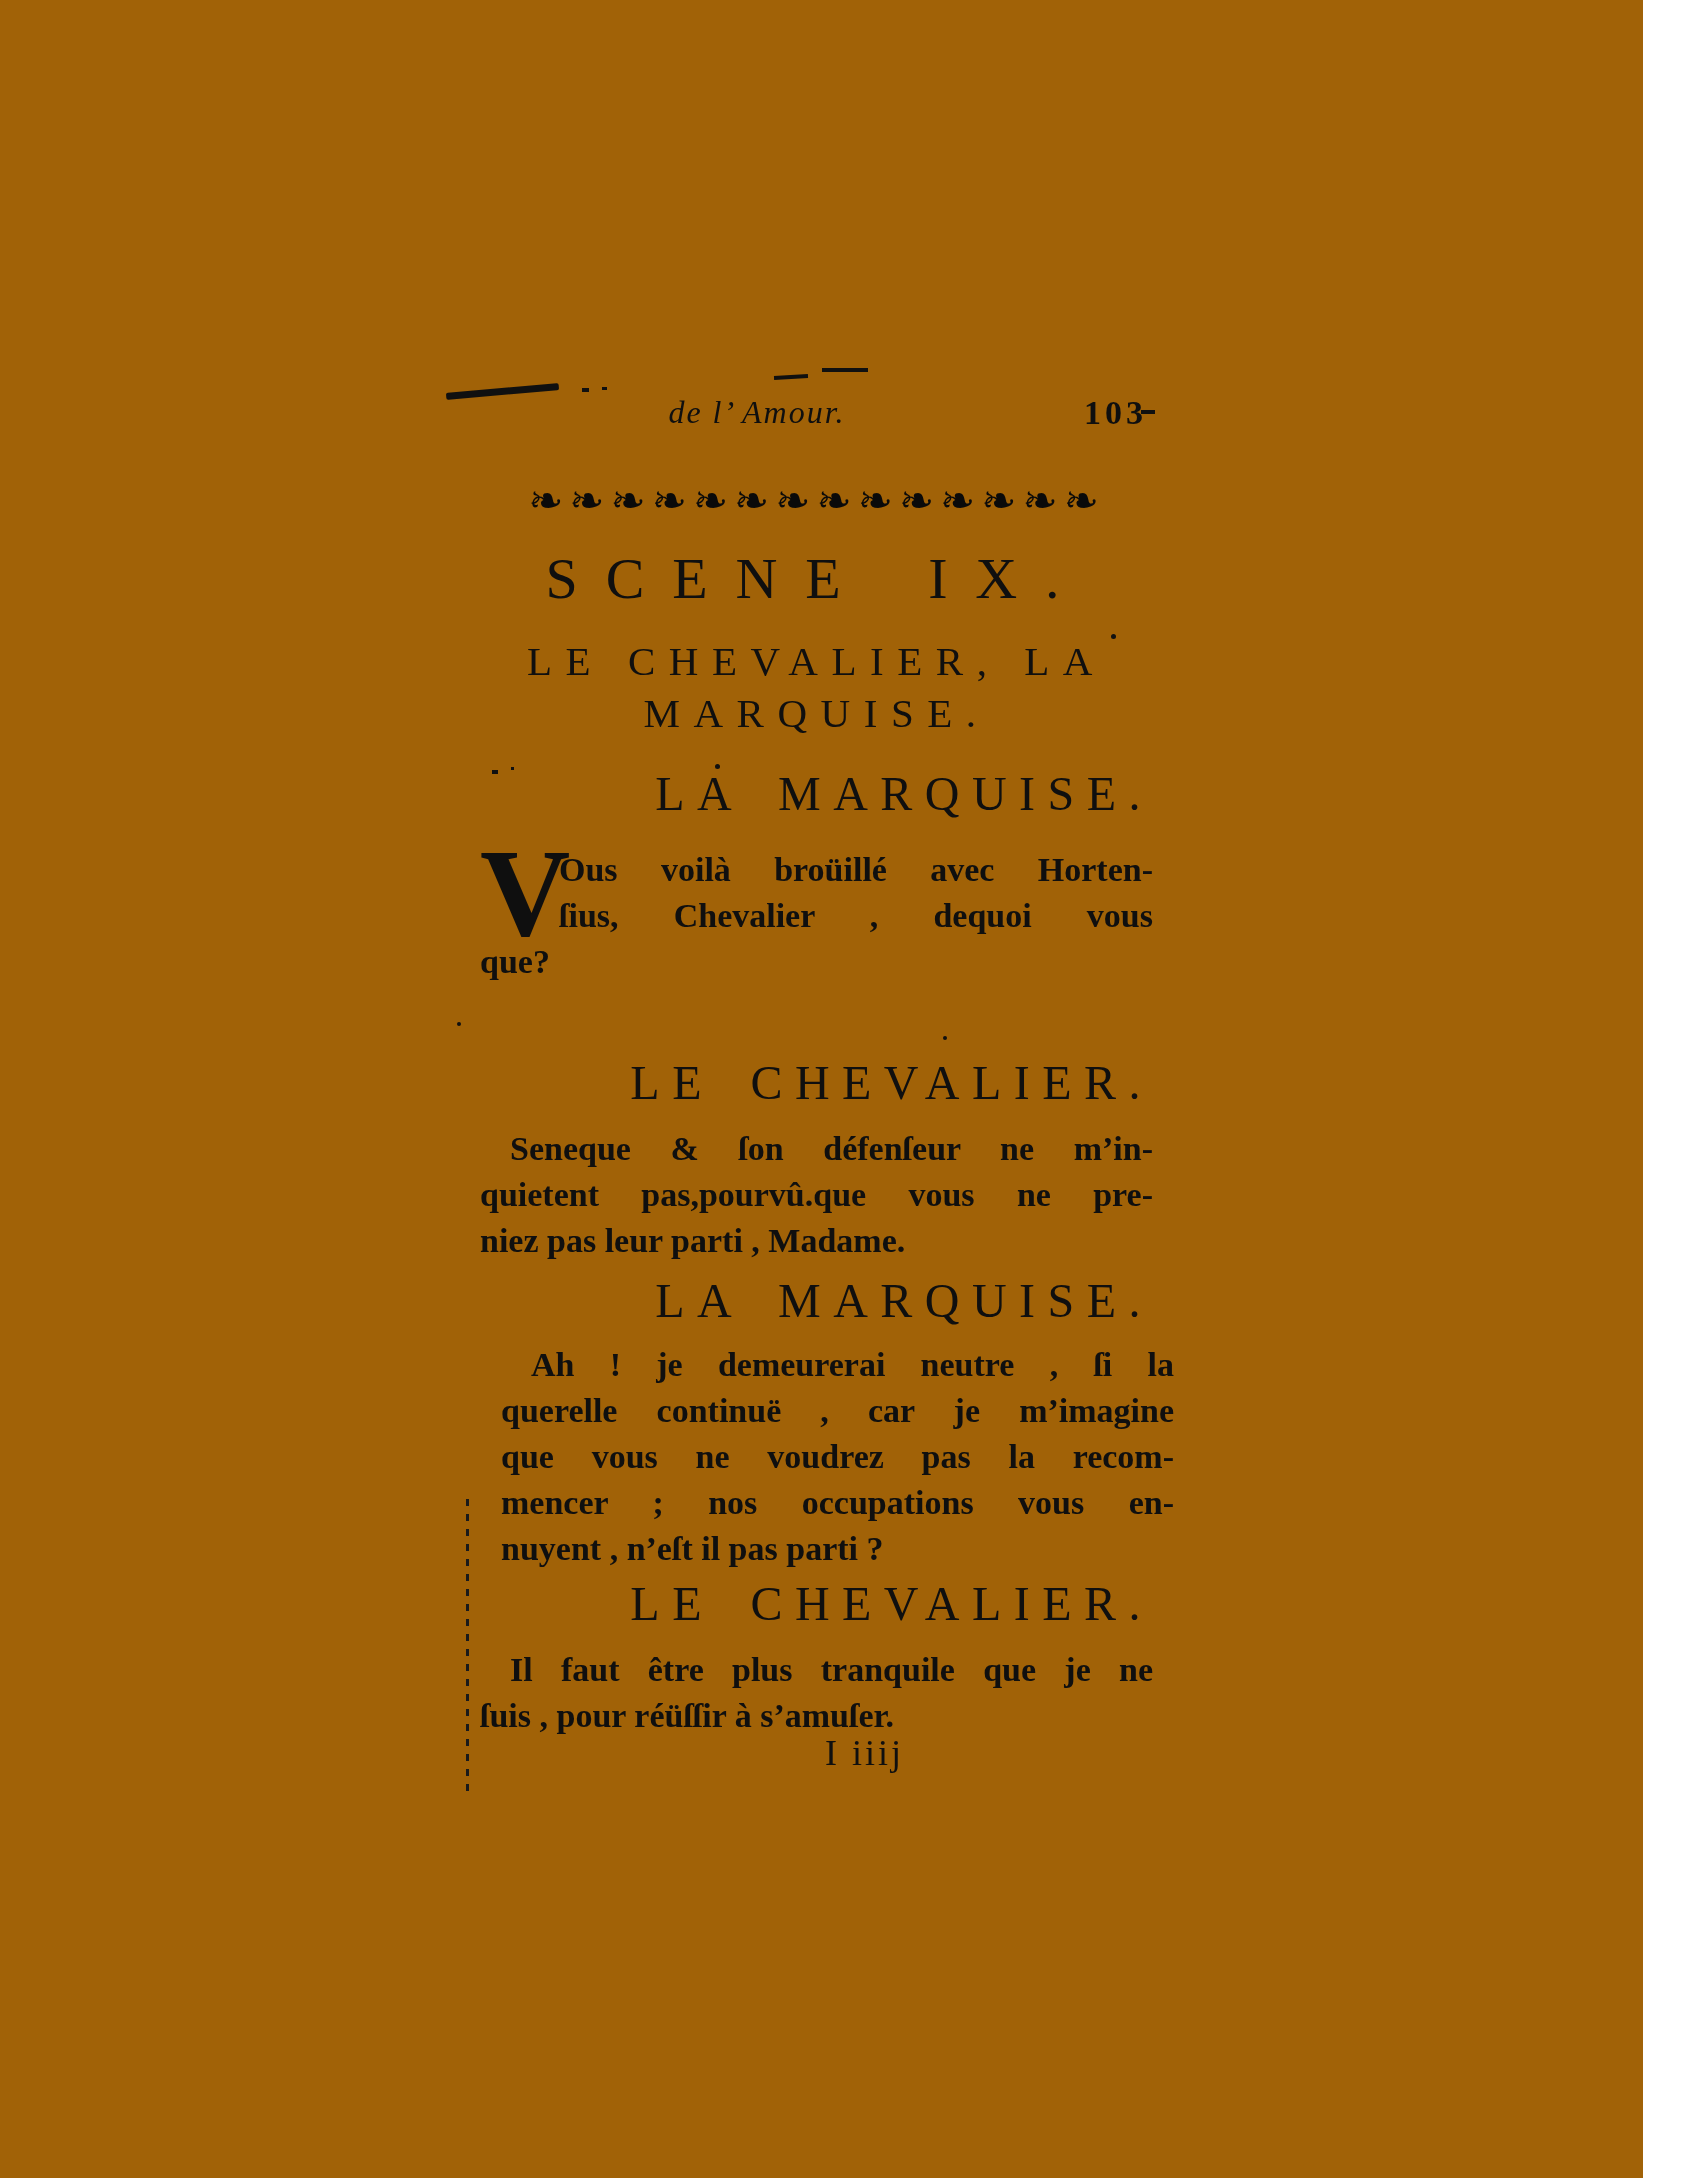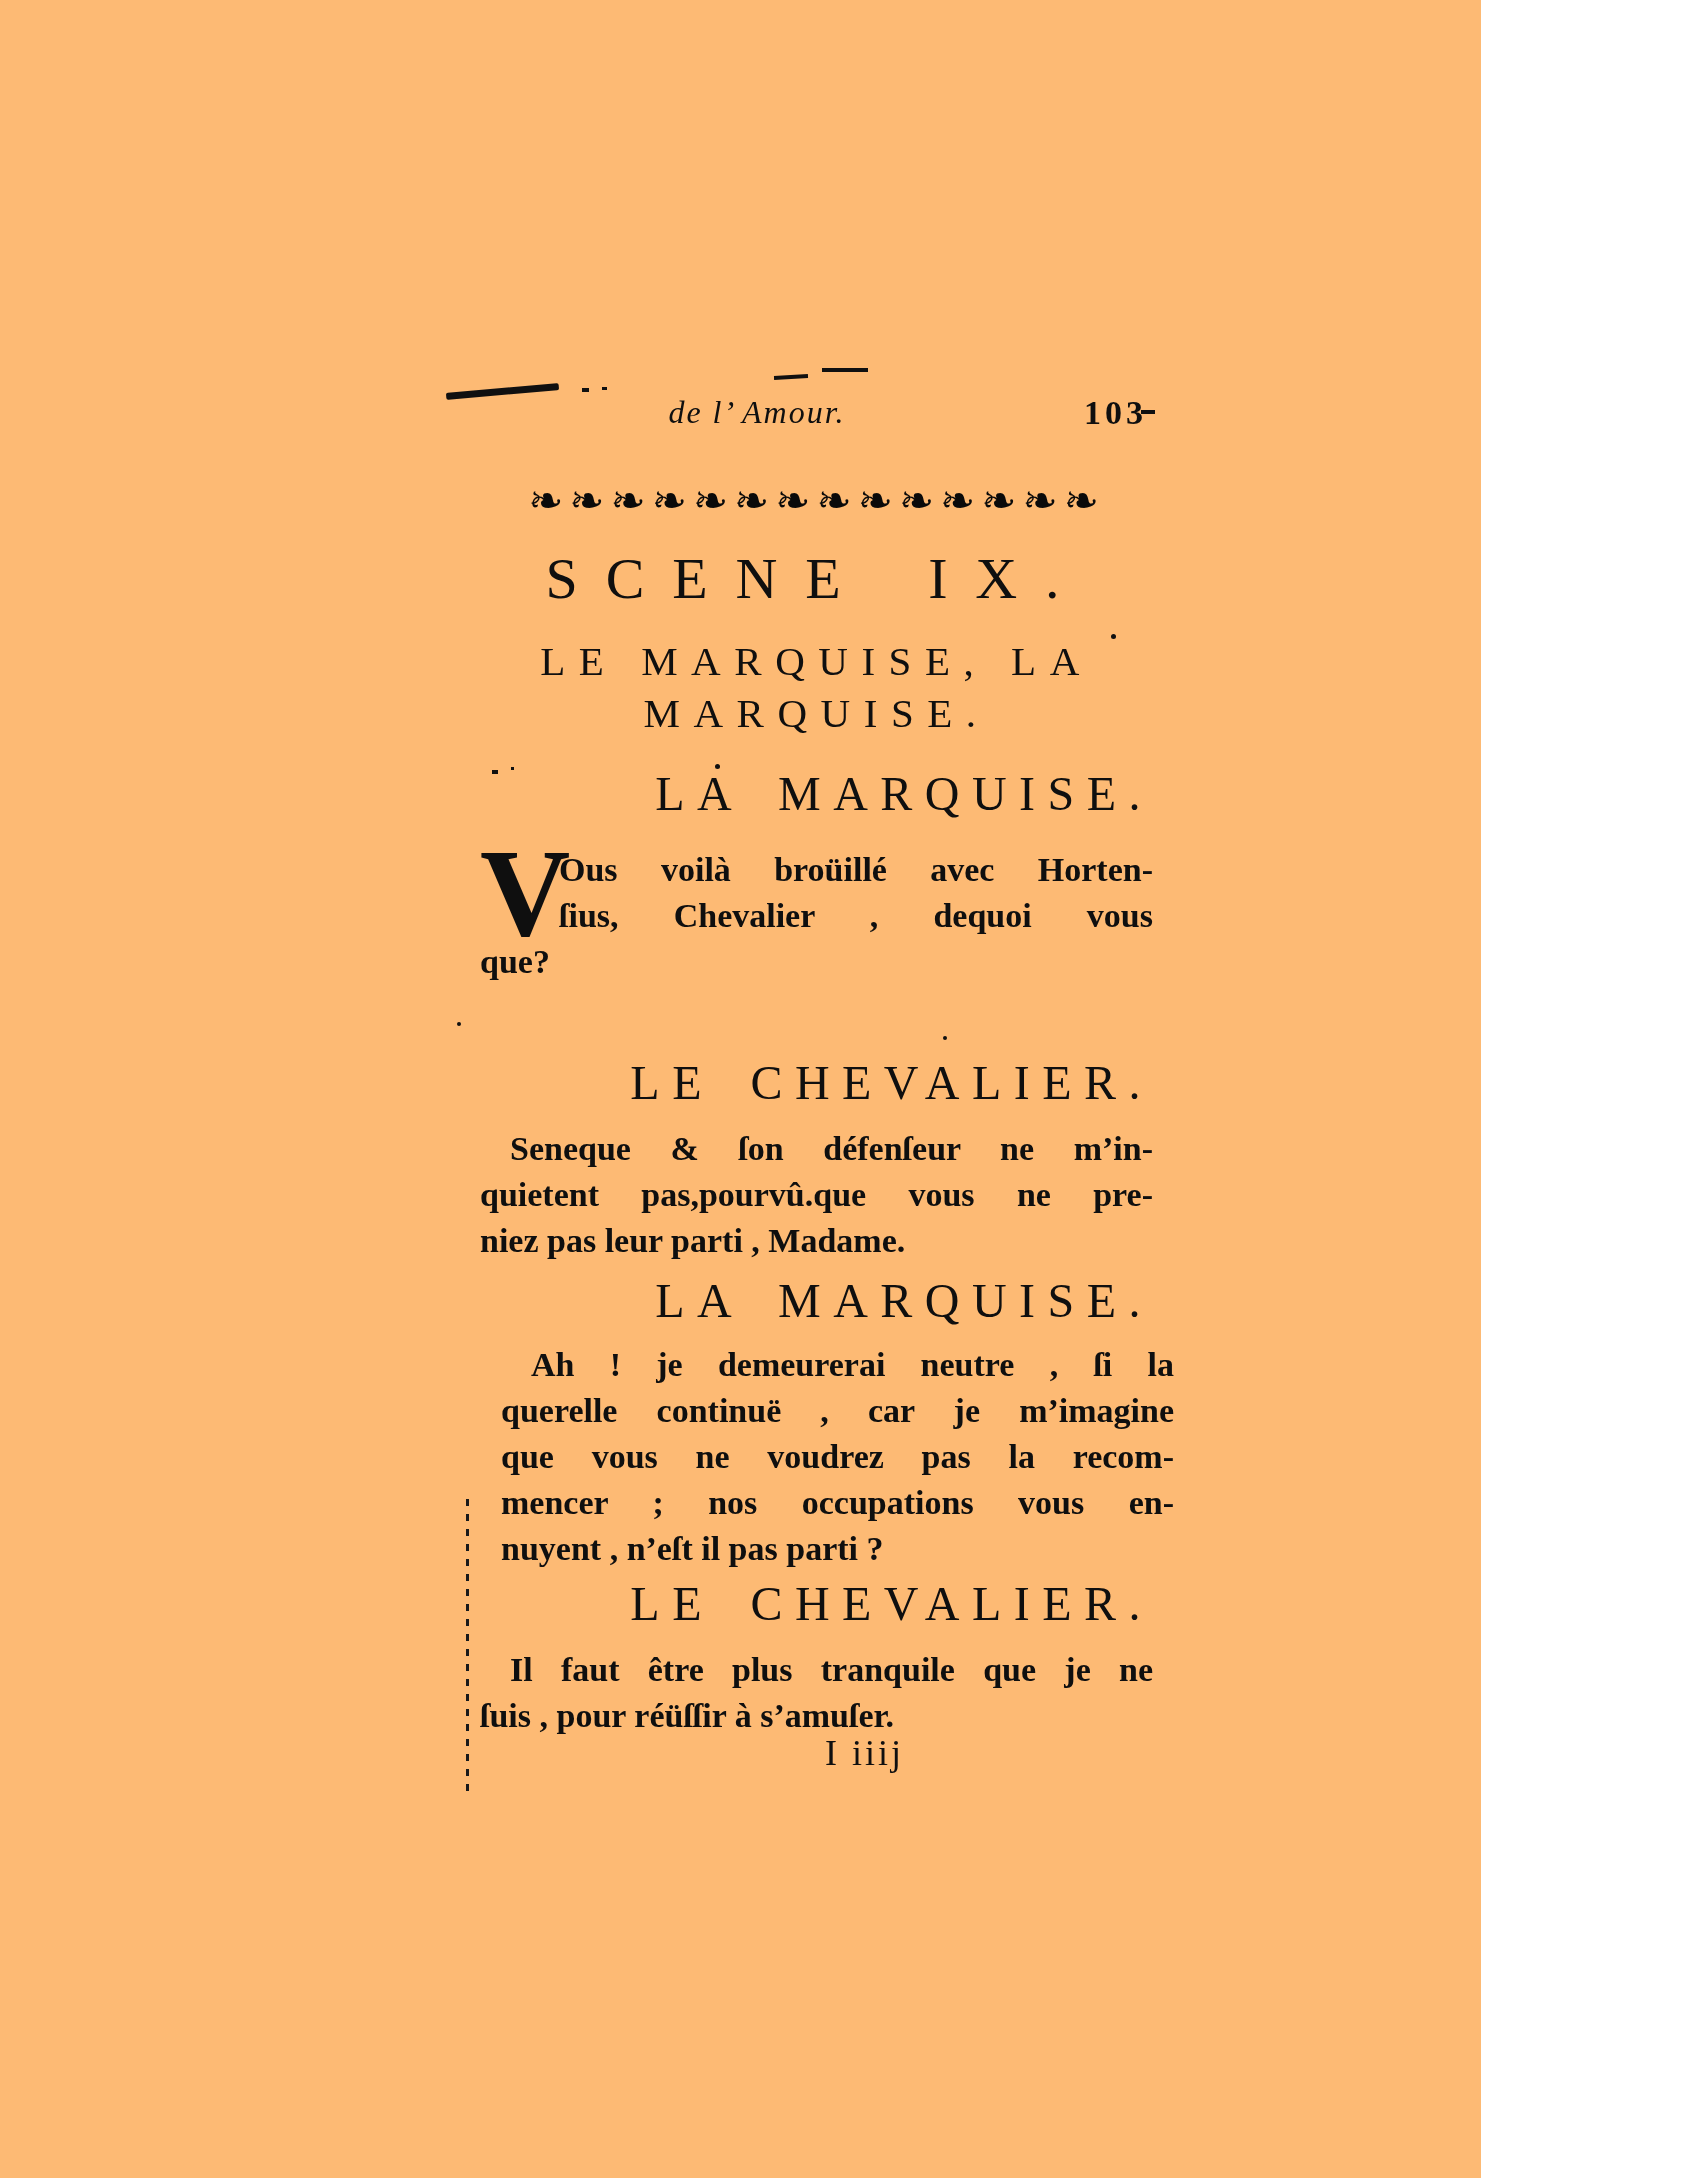--- a/index.html
+++ b/index.html
@@ -1,17 +1,17 @@
 <!DOCTYPE html>
 <html><head>
 <meta charset="utf-8">
 <style>
   html,body { margin:0; padding:0; background:#ffffff; }
   .page {
-    position:relative; width:1481px; height:2178px; background:#fdba74;
+    position:relative; width:1643px; height:2178px; background:#a16207;
     font-family:"Liberation Serif", serif; color:#0f0f0f; overflow:hidden;
   }
   .textblock { position:absolute; left:480px; top:366px; width:673px; height:1445px; }
   .abs { position:absolute; left:0; width:673px; }
 
   
   .headrow { top:22px; height:51px; }
   .running-head {
     text-align:center; font-style:italic; font-size:32px; line-height:48px;
     letter-spacing:2px; padding-right:119px;
@@ -97,21 +97,21 @@
     <div class="abs headrow">
       <div class="running-head">de l’ Amour.</div>
       <div class="page-number">103</div>
     </div>
 
     <div class="abs ornaments">❧❧❧❧❧❧❧❧❧❧❧❧❧❧</div>
 
     <div class="abs scene-heading">SCENE IX.</div>
 
     <div class="abs cast">
-      <div>LE MARQUISE, LA</div>
+      <div>LE CHEVALIER, LA</div>
       <div>MARQUISE.</div>
     </div>
 
     <div class="abs speaker speaker1">LA MARQUISE.</div>
 
     <div class="abs para para1">
       <span class="dropcap">V</span>
       <div class="line">Ous voilà broüillé avec Horten-</div>
       <div class="line">ſius, Chevalier , dequoi vous</div>
       <div class="line last">que?</div>

